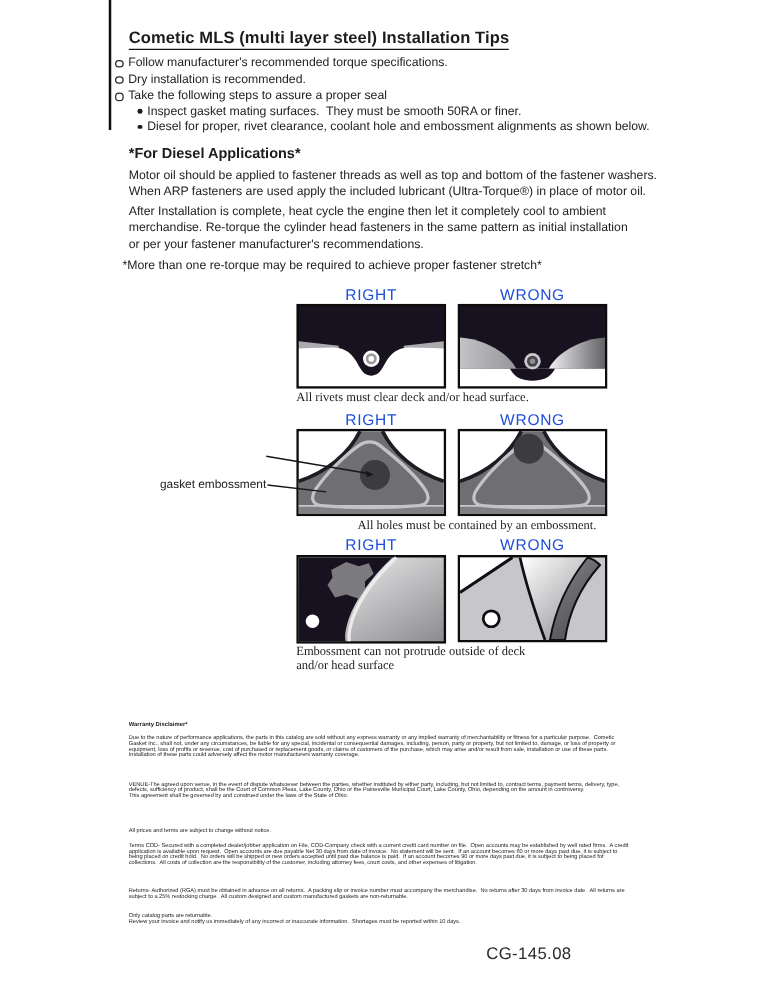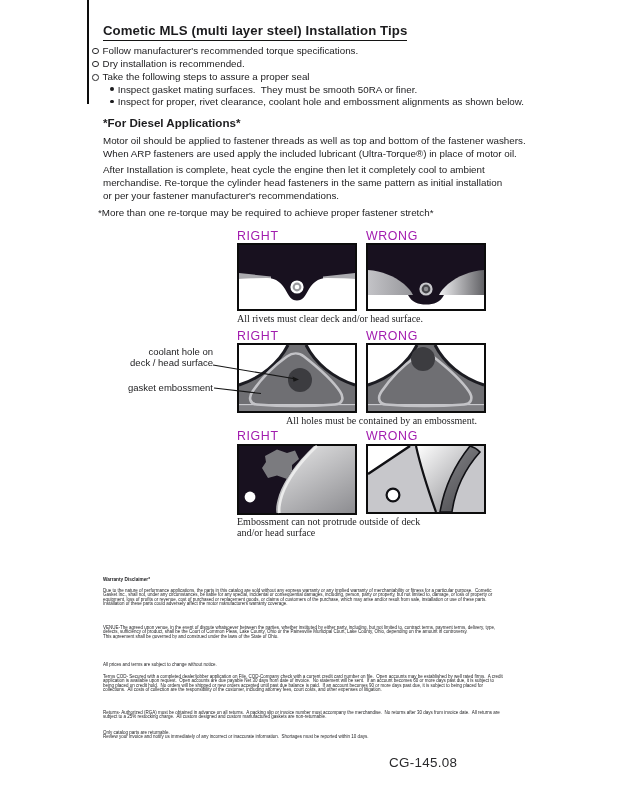--- a/index.html
+++ b/index.html
@@ -7,21 +7,21 @@
         font-family:"Liberation Sans",sans-serif;color:#1c1c1e;}
   .abs{position:absolute;}
   .line{white-space:pre;}
   .title{font-size:13.2px;font-weight:bold;border-bottom:1.6px solid #141414;padding-bottom:2px;letter-spacing:.1px;}
   .body-txt{font-size:9.8px;line-height:13.2px;}
   .tips .row{display:flex;align-items:flex-start;line-height:13.2px;}
   .tips .sub{line-height:12.2px;}
   .ring{display:inline-block;width:4.6px;height:4.6px;border:1.1px solid #2a2a2c;border-radius:50%;margin:3.6px 4px 0 0;flex:0 0 auto;}
   .dot{display:inline-block;width:3.8px;height:3.8px;background:#1c1c1e;border-radius:50%;margin:3.8px 4px 0 0;flex:0 0 auto;}
   .h-diesel{font-size:11.6px;font-weight:bold;}
-  .rw{width:120px;text-align:left;font-size:12.4px;letter-spacing:.6px;color:#a21caf;}
+  .rw{width:120px;text-align:center;font-size:12.4px;letter-spacing:.6px;color:#1d4ed8;}
   .caption{font-size:10px;line-height:11px;font-family:Liberation Serif, serif;}
   .dlabel{width:123px;text-align:right;font-size:9.5px;line-height:11px;}
   .diagram-box svg{display:block;}
   .fineprint{width:416px;height:175px;}
   .fineprint .inner{position:relative;width:800px;transform:scale(0.5);transform-origin:0 0;
       font-size:9px;line-height:8.9px;color:#232325;}
   .fineprint p{margin:0;white-space:pre-wrap;position:absolute;width:800px;}
   .fineprint .fp-head{font-weight:bold;font-size:9.4px;}
   .footer-code{font-size:13.4px;color:#29292b;letter-spacing:.3px;}
   .edge-line{width:1.6px;background:#0d0d0d;}
@@ -49,21 +49,21 @@
     <div class="row">
         <span class="ring"></span>
         <span class="line">Take the following steps to assure a proper seal</span>
       </div>
     <div class="row sub" style="margin-left:18px;">
         <span class="dot"></span>
         <span class="line">Inspect gasket mating surfaces.  They must be smooth 50RA or finer.</span>
       </div>
     <div class="row sub" style="margin-left:18px;">
         <span class="dot"></span>
-        <span class="line">Inspect for proper, rivet clearance, coolant hole and embossment alignments as shown below.</span>
+        <span class="line">Diesel for proper, rivet clearance, coolant hole and embossment alignments as shown below.</span>
       </div>
   </div>
 
   <div class="abs h-diesel line" style="left:103px;top:116px;">*For Diesel Applications*</div>
   <div class="abs body-txt" style="left:103px;top:134px;">
     <div class="line">Motor oil should be applied to fastener threads as well as top and bottom of the fastener washers.</div>
     <div class="line">When ARP fasteners are used apply the included lubricant (Ultra-Torque®) in place of motor oil.</div>
   </div>
   <div class="abs body-txt" style="left:103px;top:163px;">
     <div class="line">After Installation is complete, heat cycle the engine then let it completely cool to ambient</div>
@@ -106,24 +106,20 @@
       <circle cx="60" cy="46" r="6.6" fill="#c9c9cd"></circle>
       <circle cx="60" cy="46" r="4.4" fill="#46464a"></circle>
       <circle cx="60" cy="46" r="2.2" fill="#8d8d91"></circle>
     </svg>
   </div>
   <div class="abs caption line" style="left:237px;top:313px;">All rivets must clear deck and/or head surface.</div>
 
   <div class="abs rw" style="left:237px;top:329px;">RIGHT</div>
   <div class="abs rw" style="left:366px;top:329px;">WRONG</div>
 
-  <div class="abs dlabel" style="left:90px;top:346px;">
-    <div class="line">coolant hole on</div>
-    <div class="line">deck / head surface</div>
-  </div>
   <div class="abs dlabel line" style="left:90px;top:382px;">gasket embossment</div>
 
   <div class="abs diagram-box" style="left:237px;top:343px;">
     <svg width="120" height="70" viewBox="0 0 120 70">
       <rect x="1" y="1" width="118" height="68" fill="#ffffff" stroke="#0c0c0c" stroke-width="2"></rect>
       <path d="M2,42 C24,35 42,20 51,2 L69,2 C78,20 96,35 118,42 L118,68 L2,68 Z" fill="#6f6f73"></path>
       <path d="M2,42 C24,35 42,20 51,2" fill="none" stroke="#1c1c22" stroke-width="3"></path>
       <path d="M69,2 C78,20 96,35 118,42" fill="none" stroke="#1c1c22" stroke-width="3"></path>
       <rect x="2" y="61" width="116" height="1.4" fill="#c9c9cd"></rect>
       <rect x="2" y="62.6" width="116" height="5.4" fill="#808084"></rect>

